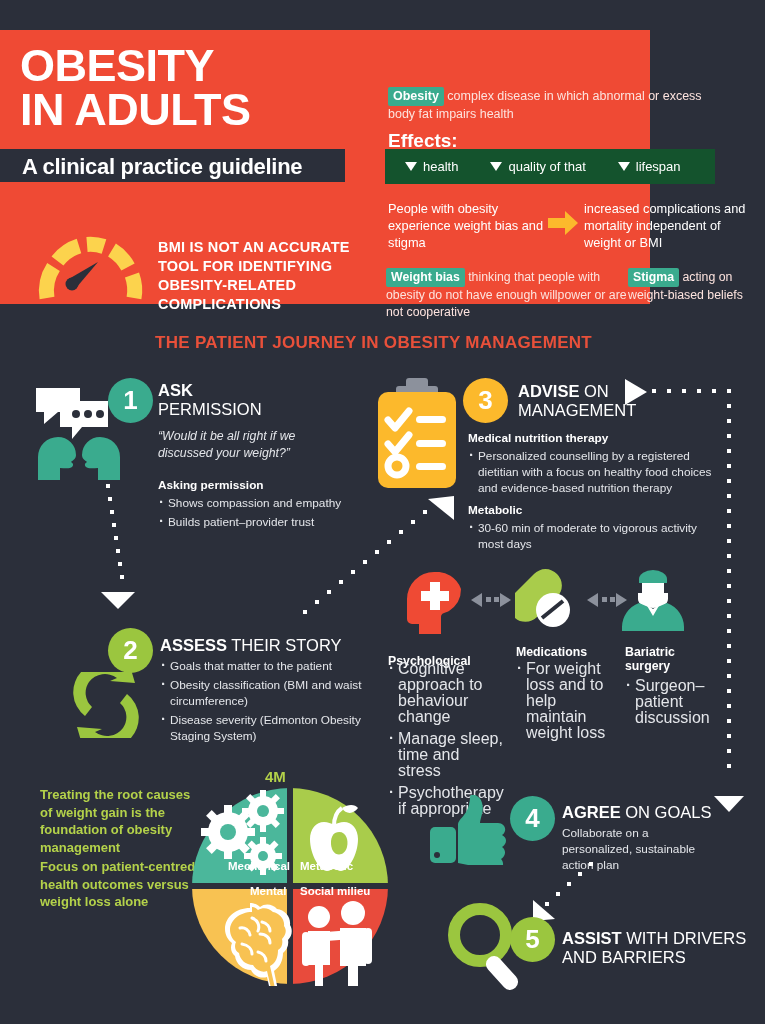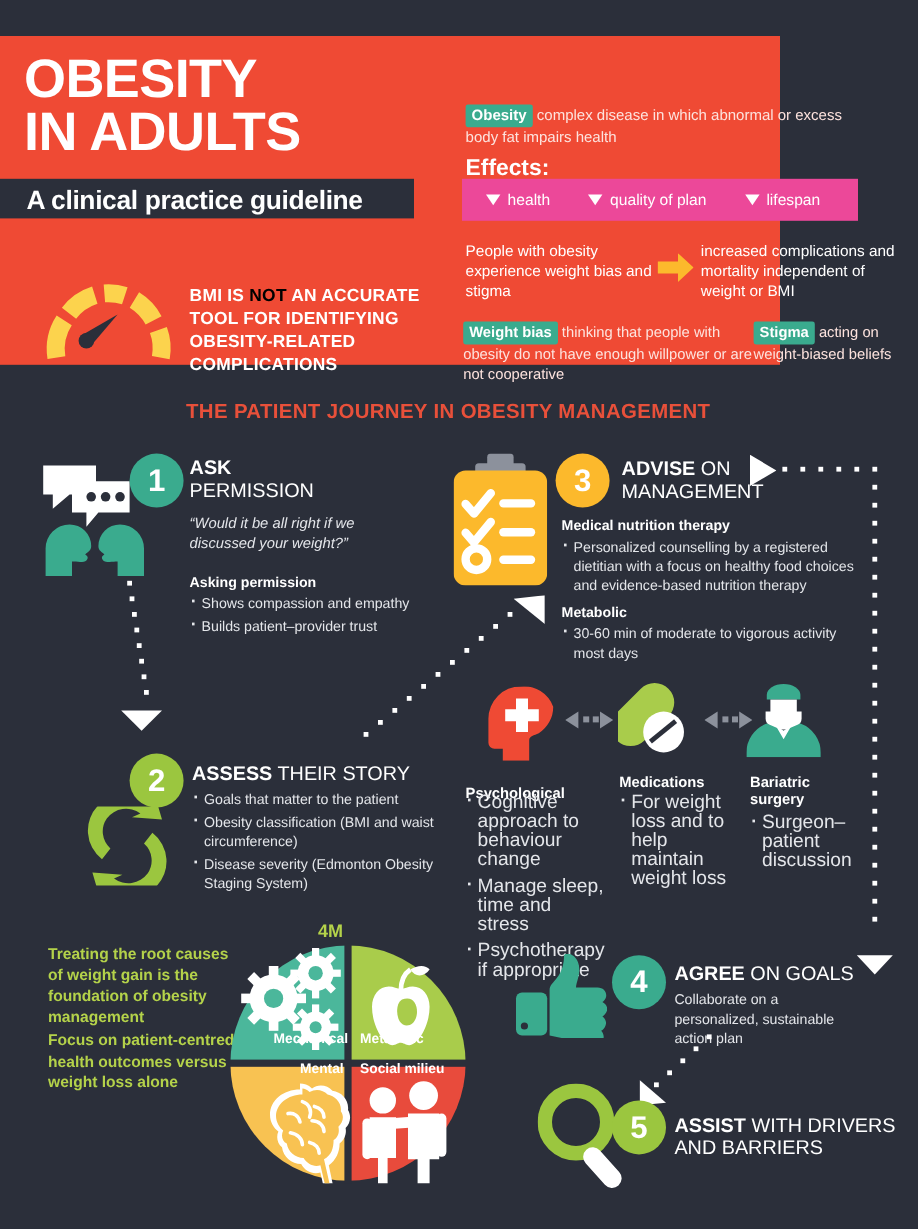--- a/index.html
+++ b/index.html
@@ -14,26 +14,26 @@
   .header { position:absolute; left:0; top:30px; width:650px; height:274px; background:#ef4a34; }
 
   .title-main { position:absolute; left:20px; top:14px; width:350px;
       font-size:45px; line-height:44px; font-weight:bold; letter-spacing:-0.5px; color:#fff; }
   .title-bar { position:absolute; left:0px; top:119px; width:345px; height:33px; background:#2b2f3a; }
   .title-sub { position:absolute; left:22px; top:124px; font-size:22px; font-weight:bold; color:#fff; letter-spacing:-0.3px;}
 
   .gauge-wrap { position:absolute; left:36px; top:196px; width:110px; height:80px; }
   .bmi-text { position:absolute; left:158px; top:208px; width:210px;
       font-size:14.5px; line-height:19px; font-weight:bold; letter-spacing:.2px; color:#fff; }
-  .bmi-not { color:#000000; }
+  .bmi-not { color:#ffffff; }
 
   .def-obesity { position:absolute; left:388px; top:57px; width:330px; font-size:12.5px; line-height:17px; color:#fde3de; }
   .chip { background:#3aab8e; color:#fff; font-weight:bold; padding:1px 5px; border-radius:2px; display:inline-block; }
   .effects-label { position:absolute; left:388px; top:100px; font-size:19px; font-weight:bold; color:#fff; }
-  .effects-bar { position:absolute; left:385px; top:119px; width:330px; height:35px; background:#ec4899;
+  .effects-bar { position:absolute; left:385px; top:119px; width:330px; height:35px; background:#14532d;
       display:flex; align-items:center; }
   .effect-item { font-size:13px; color:#fff; display:flex; align-items:center; gap:6px; }
   .effect-item:nth-child(1){ margin-left:20px;} .effect-item:nth-child(2){ margin-left:32px;}
   .effect-item:nth-child(3){ margin-left:32px;}
   .tri-down { width:0;height:0;border-left:6px solid transparent;border-right:6px solid transparent;border-top:9px solid #fff; }
 
   .bias-left { position:absolute; left:388px; top:170px; width:160px; font-size:12.8px; line-height:17px; color:#fff; }
   .bias-right { position:absolute; left:584px; top:170px; width:170px; font-size:12.8px; line-height:17px; color:#fff; }
   .big-arrow { position:absolute; left:548px; top:181px; width:30px; height:24px; }
   .def-wb { position:absolute; left:386px; top:238px; width:250px; font-size:12.3px; line-height:17px; color:#fde3de; }
@@ -101,21 +101,21 @@
 
   <div class="effects-label">Effects:</div>
 
   <div class="effects-bar">
     <div class="effect-item">
       <span class="tri-down"></span>
       <span>health</span>
     </div>
     <div class="effect-item">
       <span class="tri-down"></span>
-      <span>quality of plan</span>
+      <span>quality of that</span>
     </div>
     <div class="effect-item">
       <span class="tri-down"></span>
       <span>lifespan</span>
     </div>
   </div>
 
   <div class="bias-left">People with obesity experience weight bias and stigma</div>
   <div class="big-arrow">
     <svg width="30" height="24" viewBox="0 0 30 24">

